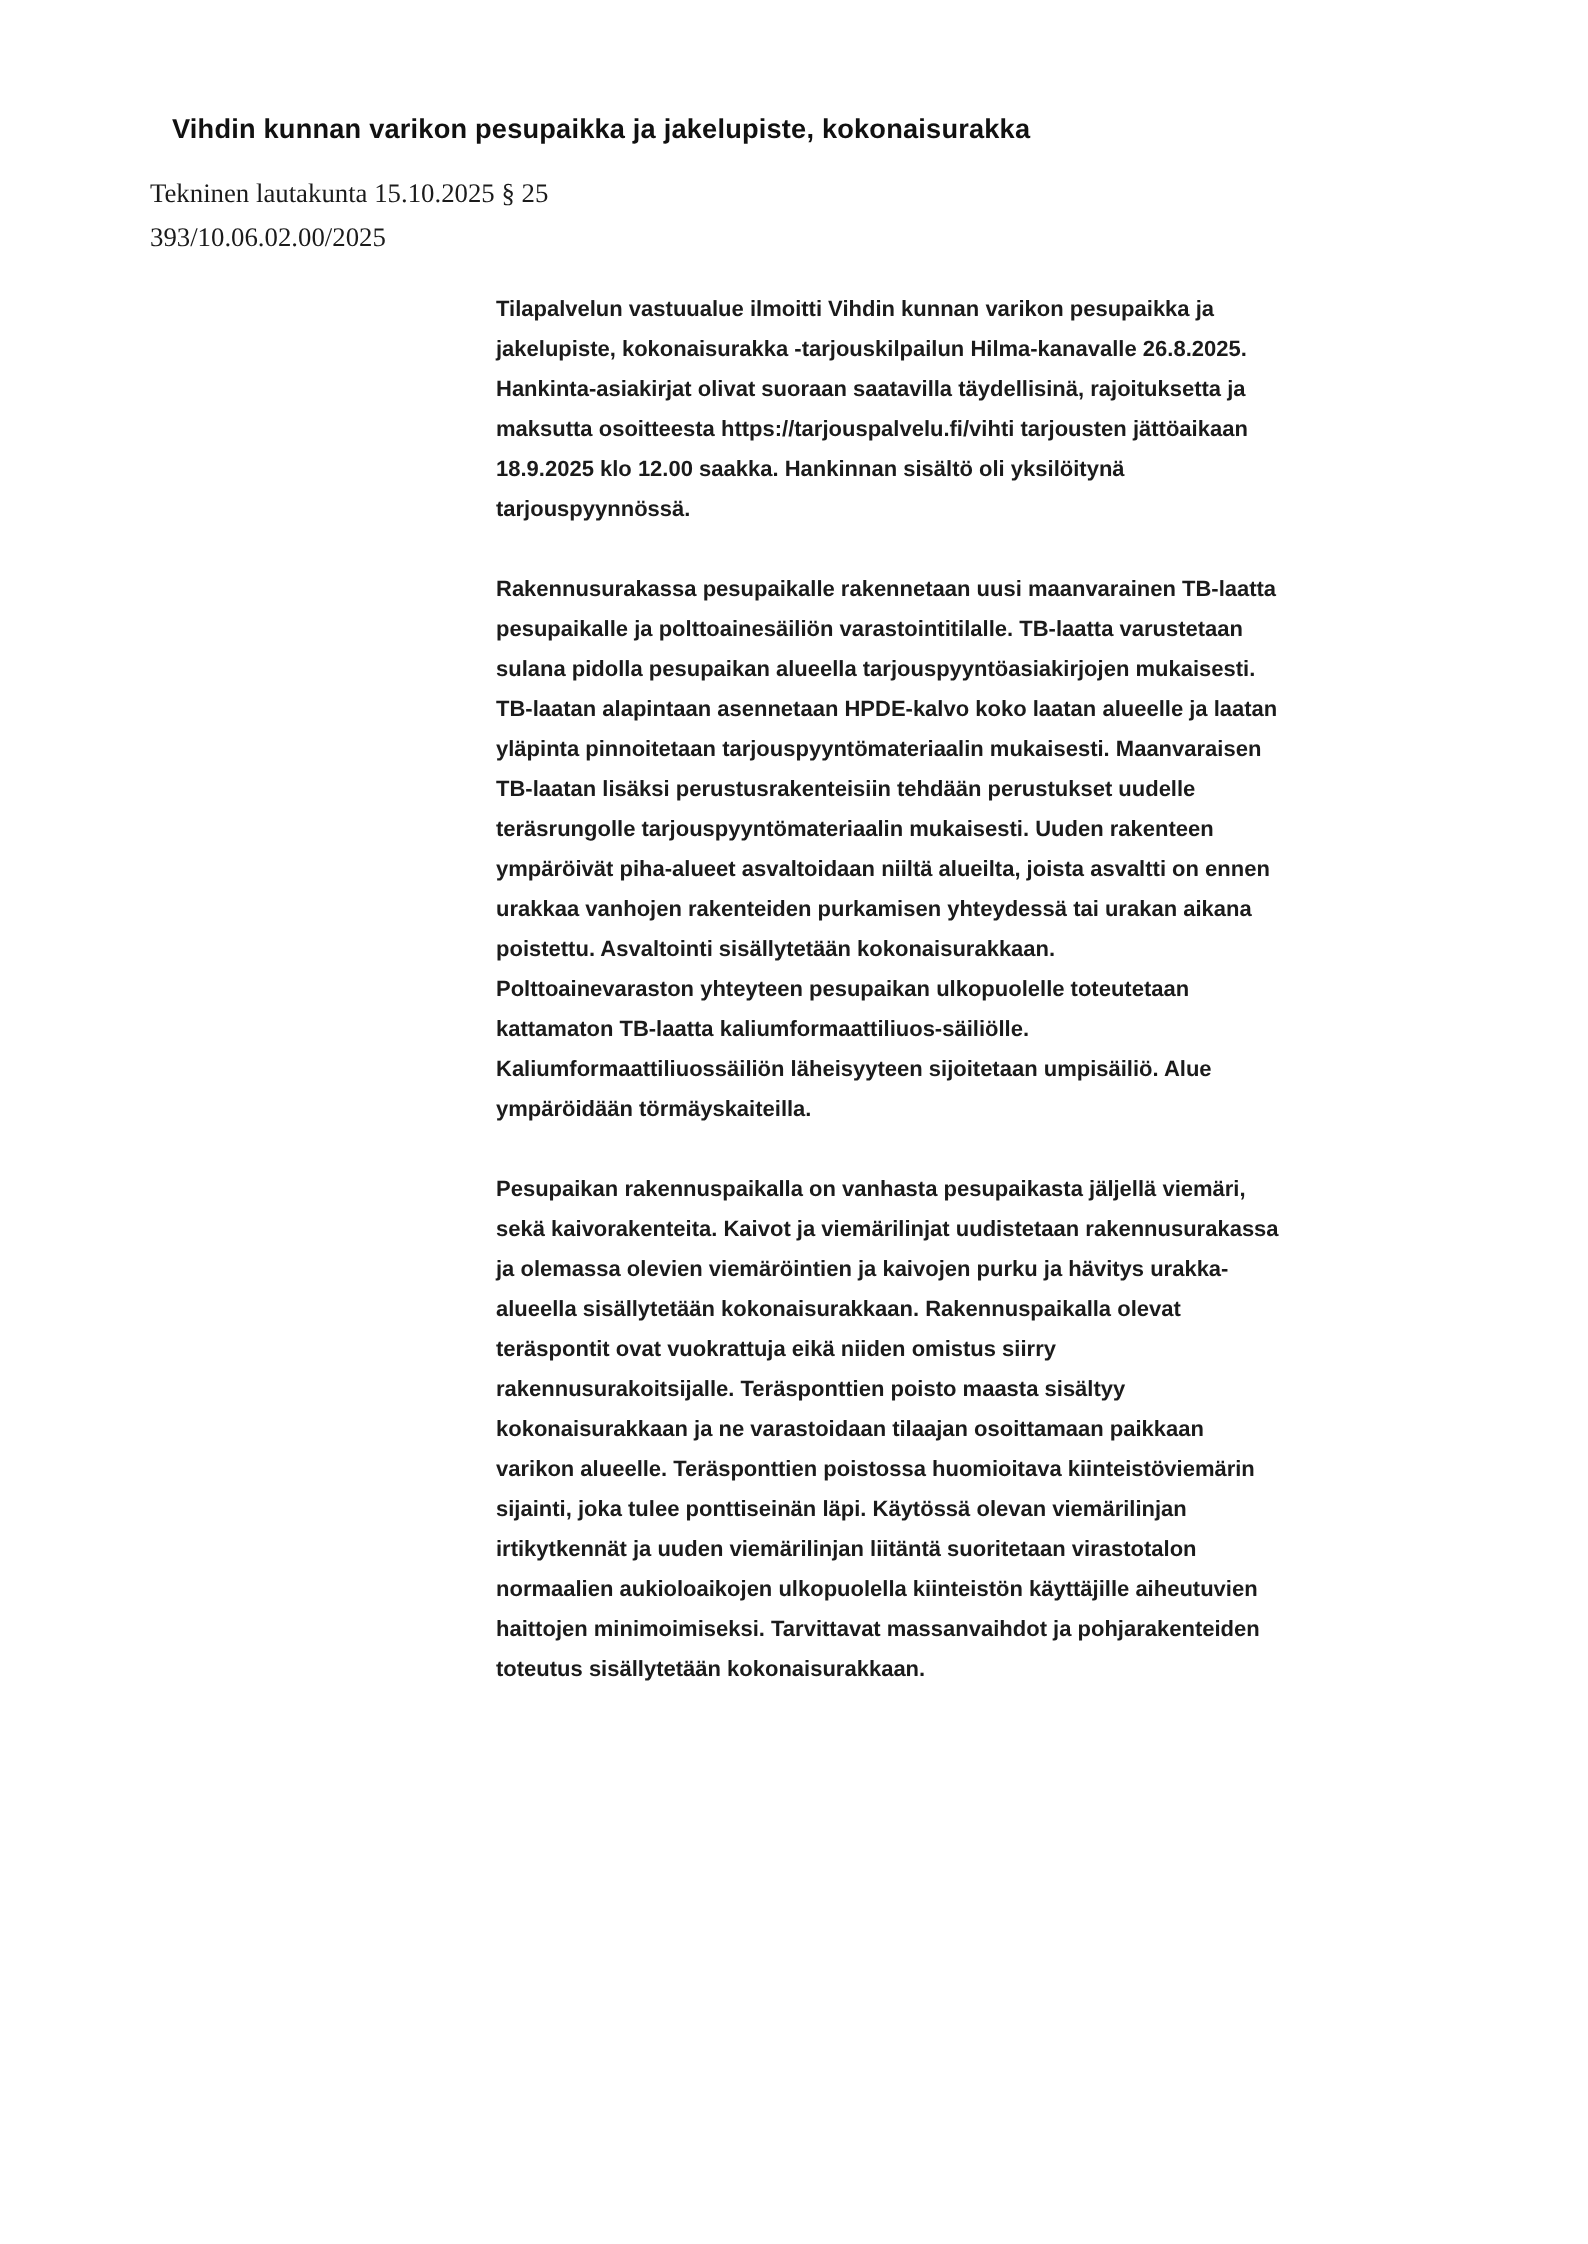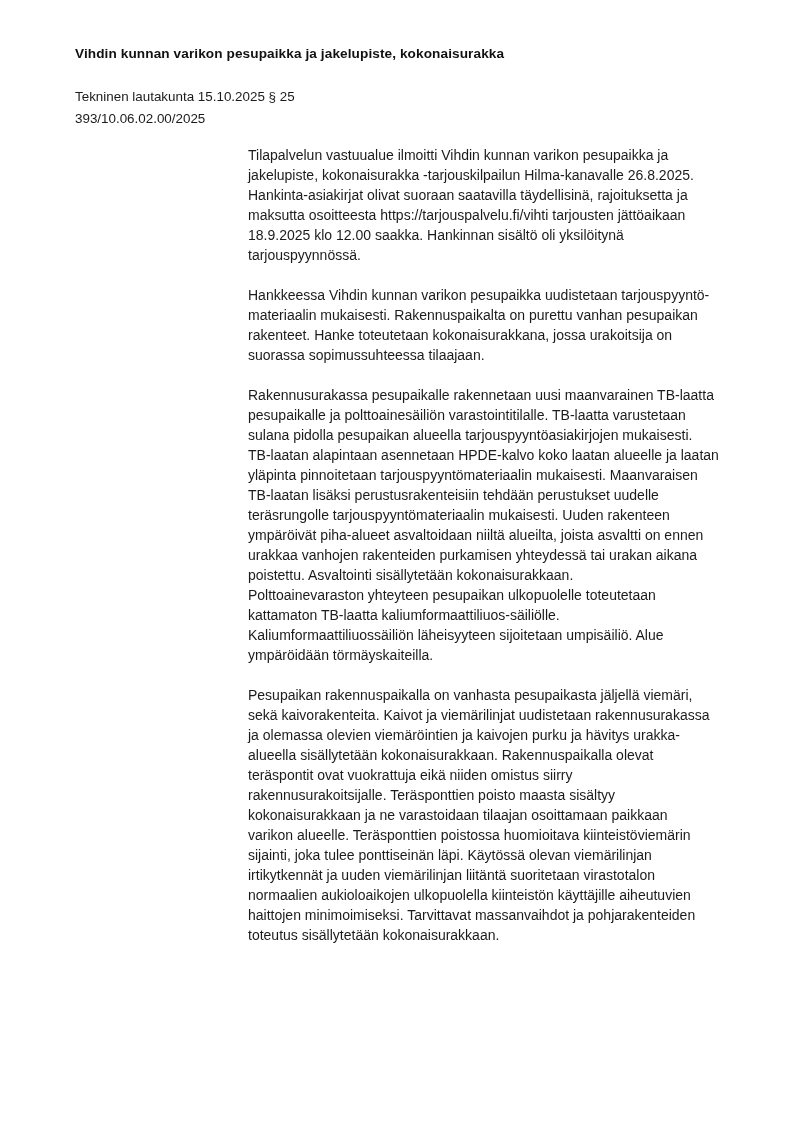--- a/index.html
+++ b/index.html
@@ -13,43 +13,45 @@
     height: 1122px;
     background: #ffffff;
     font-family: "Liberation Sans", sans-serif;
     color: #1b1b1b;
     overflow: hidden;
   }
   .doc-title {
     position: absolute;
     left: 75px;
     top: 46px;
-    margin: 0;
+    margin: 11px;
     font-size: 13.6px;
     font-weight: 700;
     letter-spacing: 0.1px;
     color: #111111;
     white-space: nowrap;
   }
   .doc-meta {
     position: absolute;
     left: 75px;
     top: 86px;
     font-size: 13.4px;
     line-height: 22px;
     color: #1b1b1b;
+    font-family: Liberation Serif, serif;
   }
   .doc-content {
     position: absolute;
     left: 248px;
     top: 145px;
     width: 540px;
-    font-size: 14px;
+    font-size: 11px;
     line-height: 20px;
     color: #1b1b1b;
+    font-weight: bold;
   }
   .doc-content p {
     margin: 0 0 20px 0;
     white-space: pre-line;
   }
 </style>
 </head>
 <body>
 
 <div class="doc">
@@ -61,24 +63,20 @@
     <div>393/10.06.02.00/2025</div>
   </div>
 
   <div class="doc-content">
     <p>Tilapalvelun vastuualue ilmoitti Vihdin kunnan varikon pesupaikka ja
 jakelupiste, kokonaisurakka -tarjouskilpailun Hilma-kanavalle 26.8.2025.
 Hankinta-asiakirjat olivat suoraan saatavilla täydellisinä, rajoituksetta ja
 maksutta osoitteesta https://tarjouspalvelu.fi/vihti tarjousten jättöaikaan
 18.9.2025 klo 12.00 saakka. Hankinnan sisältö oli yksilöitynä
 tarjouspyynnössä.</p>
-    <p>Hankkeessa Vihdin kunnan varikon pesupaikka uudistetaan tarjouspyyntö-
-materiaalin mukaisesti. Rakennuspaikalta on purettu vanhan pesupaikan
-rakenteet. Hanke toteutetaan kokonaisurakkana, jossa urakoitsija on
-suorassa sopimussuhteessa tilaajaan.</p>
     <p>Rakennusurakassa pesupaikalle rakennetaan uusi maanvarainen TB-laatta
 pesupaikalle ja polttoainesäiliön varastointitilalle. TB-laatta varustetaan
 sulana pidolla pesupaikan alueella tarjouspyyntöasiakirjojen mukaisesti.
 TB-laatan alapintaan asennetaan HPDE-kalvo koko laatan alueelle ja laatan
 yläpinta pinnoitetaan tarjouspyyntömateriaalin mukaisesti. Maanvaraisen
 TB-laatan lisäksi perustusrakenteisiin tehdään perustukset uudelle
 teräsrungolle tarjouspyyntömateriaalin mukaisesti. Uuden rakenteen
 ympäröivät piha-alueet asvaltoidaan niiltä alueilta, joista asvaltti on ennen
 urakkaa vanhojen rakenteiden purkamisen yhteydessä tai urakan aikana
 poistettu. Asvaltointi sisällytetään kokonaisurakkaan.

